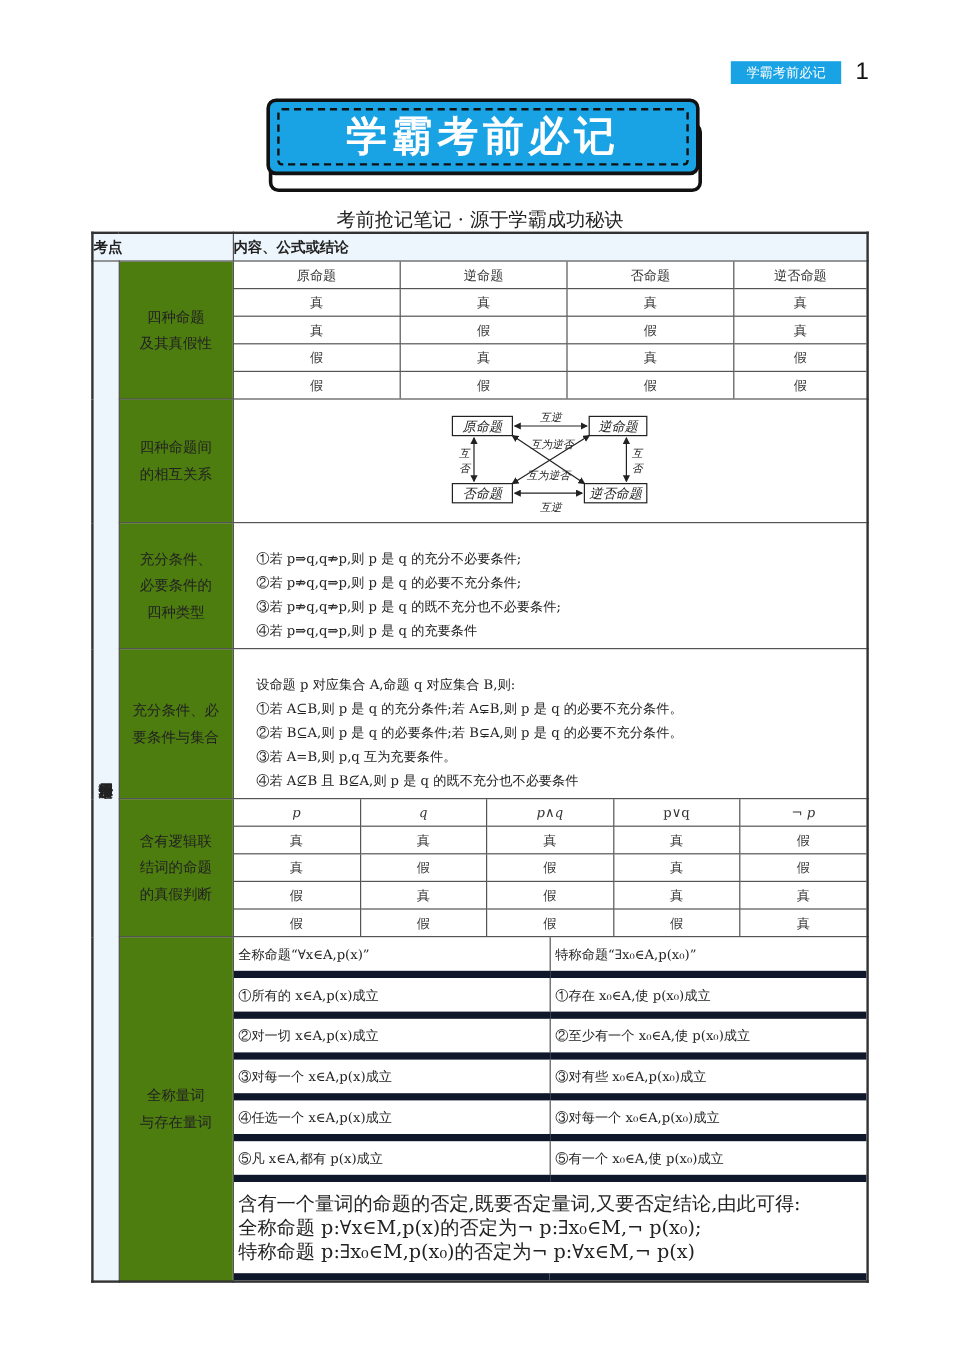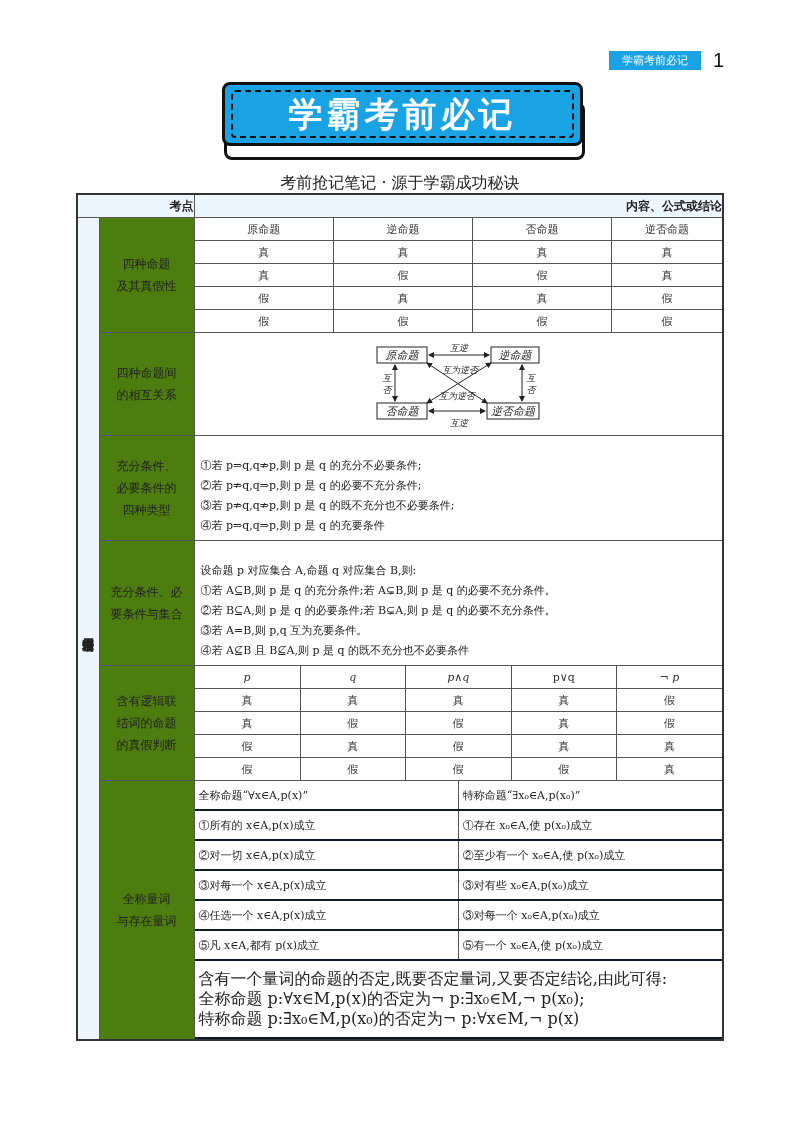--- a/index.html
+++ b/index.html
@@ -23,37 +23,37 @@
 
   .subtitle { position: absolute; left: 0; width: 800px; top: 173px; text-align: center;
               font-size: 16px; font-family: "DejaVu Serif", serif; color: #222; }
 
   
   table.main { position: absolute; left: 76px; top: 193px; width: 648px; border-collapse: collapse;
                border: 2px solid #333; table-layout: fixed; }
   table.main td { border: 1px solid #555; padding: 0; vertical-align: middle; }
   .c-cat { width: 22px; background: #eef6fd; }
   .c-topic { width: 91px; background: #4d7c0f; text-align: center; font-size: 12px; line-height: 22px; }
-  .c-head { background: #eef6fd; text-align: right; font-weight: bold; font-size: 12px; height: 22px; }
+  .c-head { background: #eef6fd; text-align: left; font-weight: bold; font-size: 12px; height: 22px; }
   .cat-text { writing-mode: vertical-rl; text-orientation: upright; font-size: 12px; font-weight: bold;
               margin: 0 auto; letter-spacing: 0; line-height: 14px; }
 
   table.inner { width: 100%; border-collapse: collapse; table-layout: fixed; }
   table.inner td { border: none; border-right: 1px solid #555; border-bottom: 1px solid #555;
                    text-align: center; height: 22px; font-size: 11px; }
   table.inner tr td:last-child { border-right: none; }
   table.inner tr:last-child td { border-bottom: none; }
   .tf { font-family: "DejaVu Serif", serif; font-size: 11px; color: #333; }
 
   .diagram-cell { height: 102px; position: relative; }
-  .lines { padding: 4px 6px; font-size: 11px; line-height: 20px; font-family: "DejaVu Serif", serif; margin-top: 16px; }
+  .lines { padding: 4px 19px; font-size: 11px; line-height: 20px; font-family: "DejaVu Serif", serif; margin-top: 16px; }
   .lines div { white-space: nowrap; }
 
   table.quant { width: 100%; border-collapse: collapse; table-layout: fixed; }
-  table.quant td { border: none; border-right: 1px solid #555; border-bottom: 2px solid #0f172a;
+  table.quant td { border: none; border-right: 1px solid #555; border-bottom: 6px solid #0f172a;
                    height: 28px; font-size: 11px; padding-left: 4px; font-family: "DejaVu Serif", serif; }
   table.quant tr td:last-child { border-right: none; }
   .neg-block { padding: 8px 4px; font-size: 16px; line-height: 20px; font-family: "DejaVu Serif", serif; }
 </style>
 </head>
 <body>
 
 <div class="hdr-badge">学霸考前必记</div>
 <div class="hdr-page">1</div>
 

